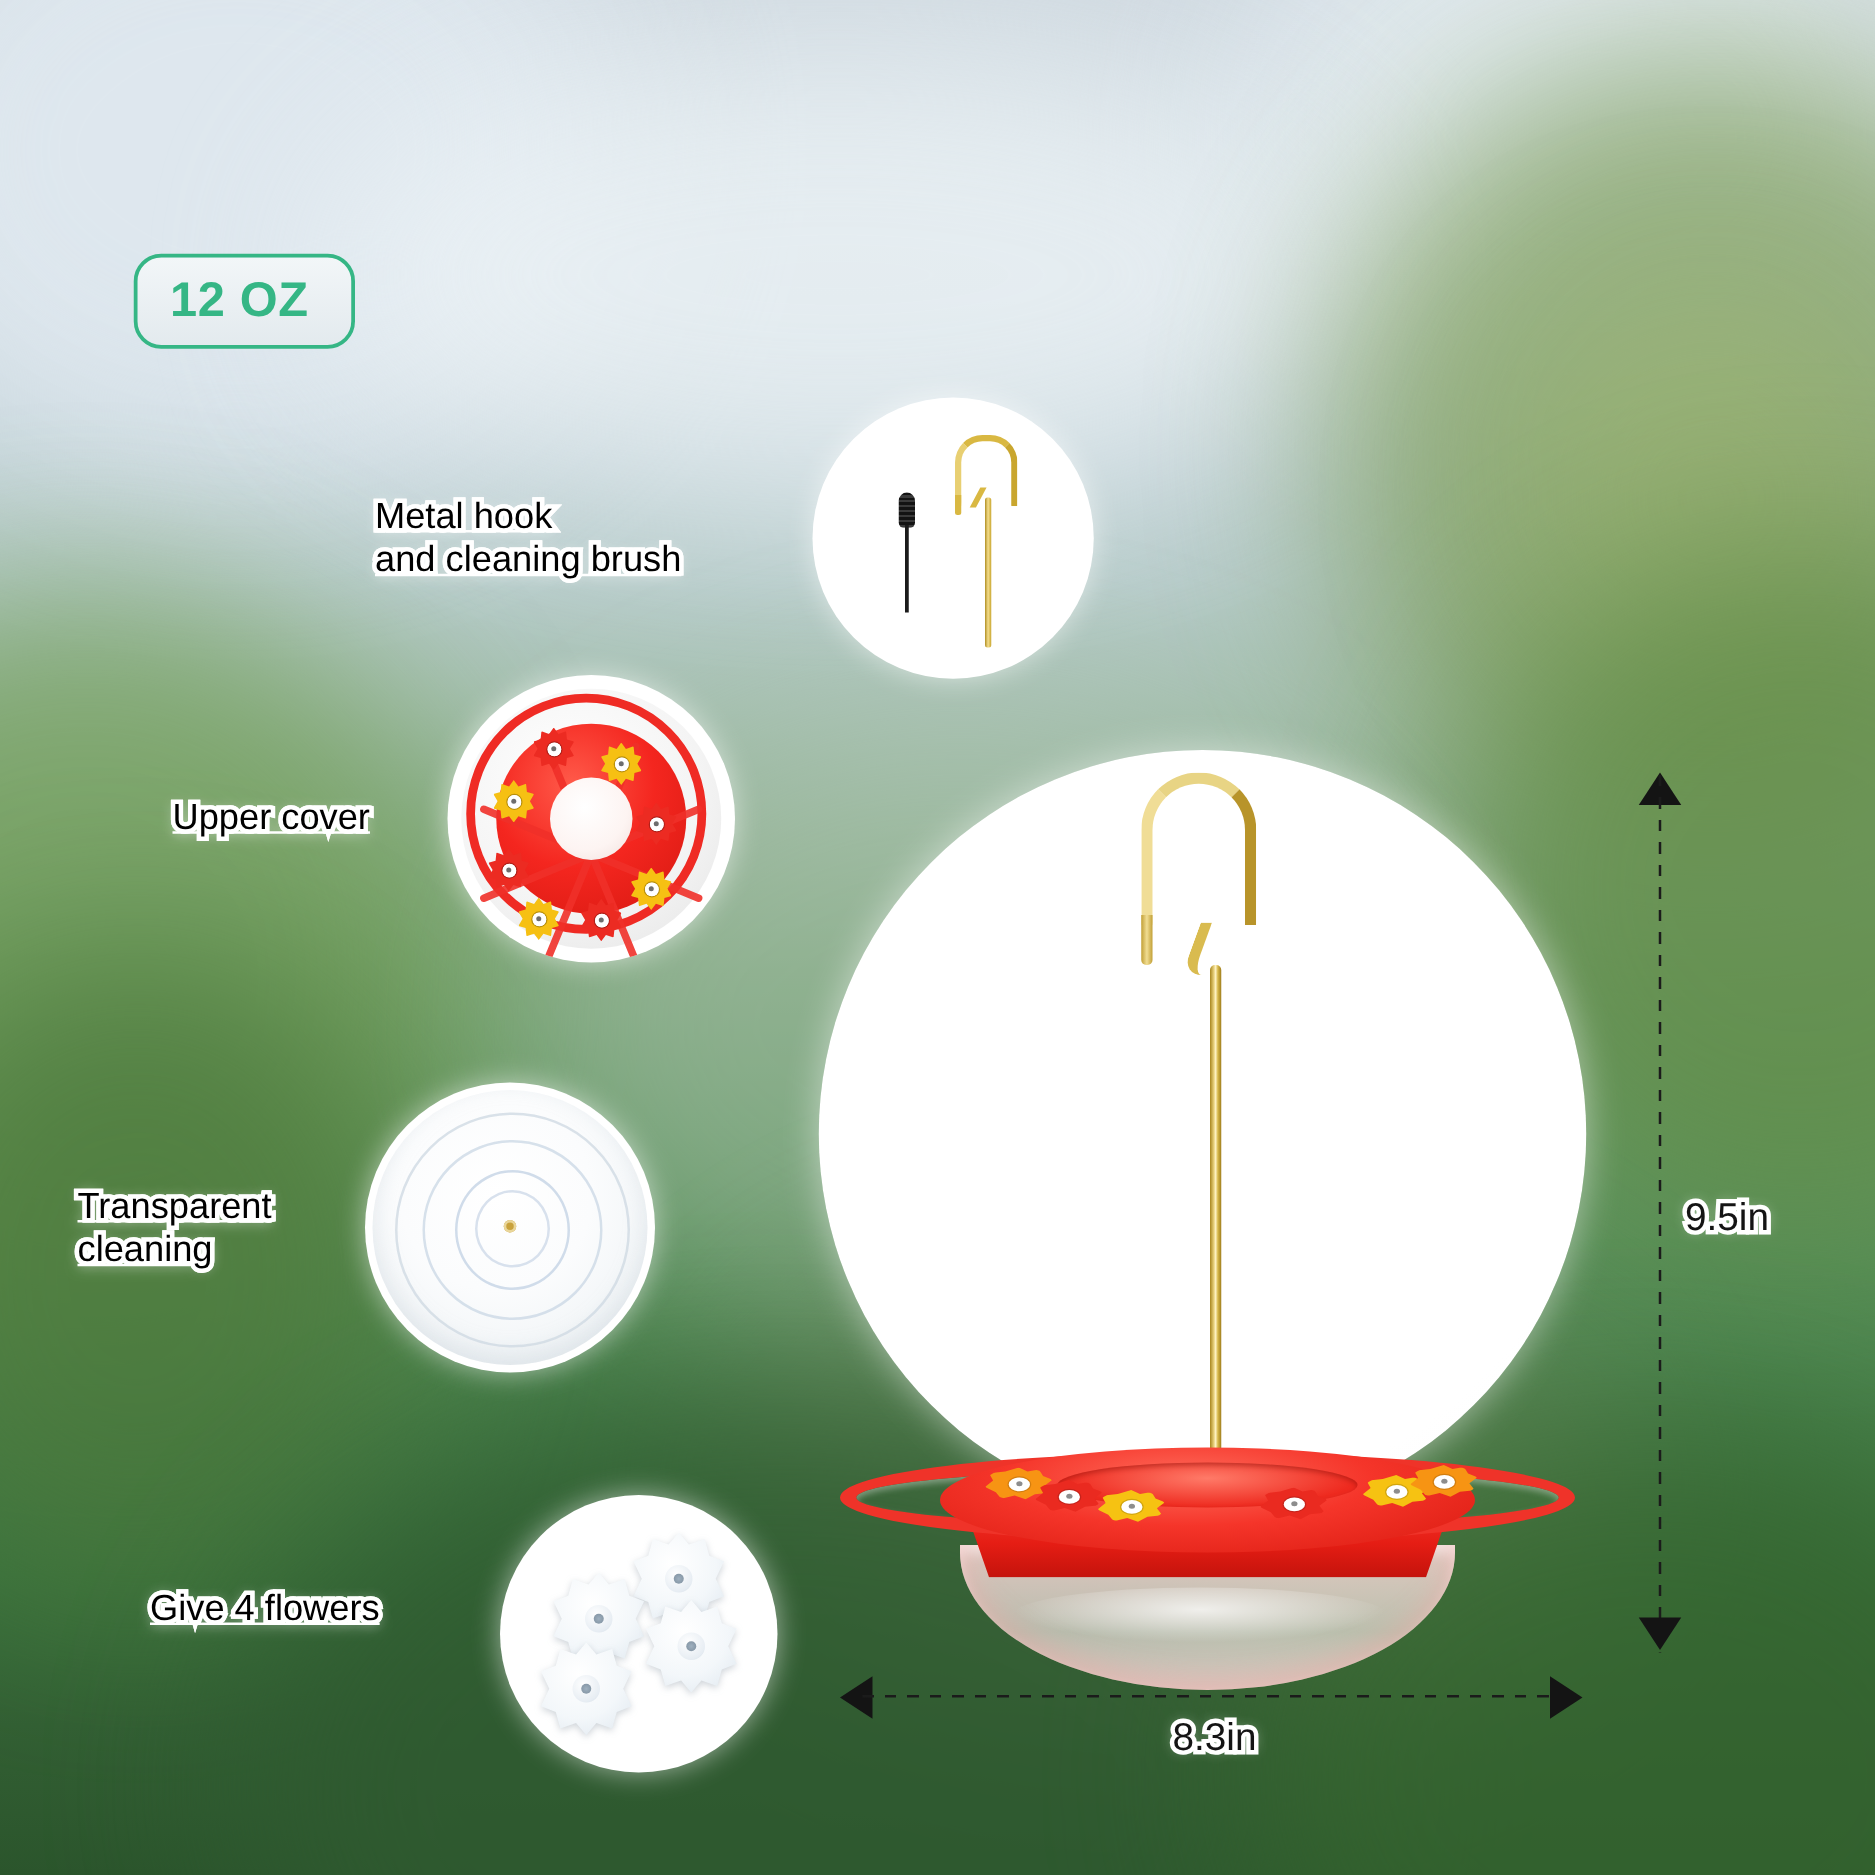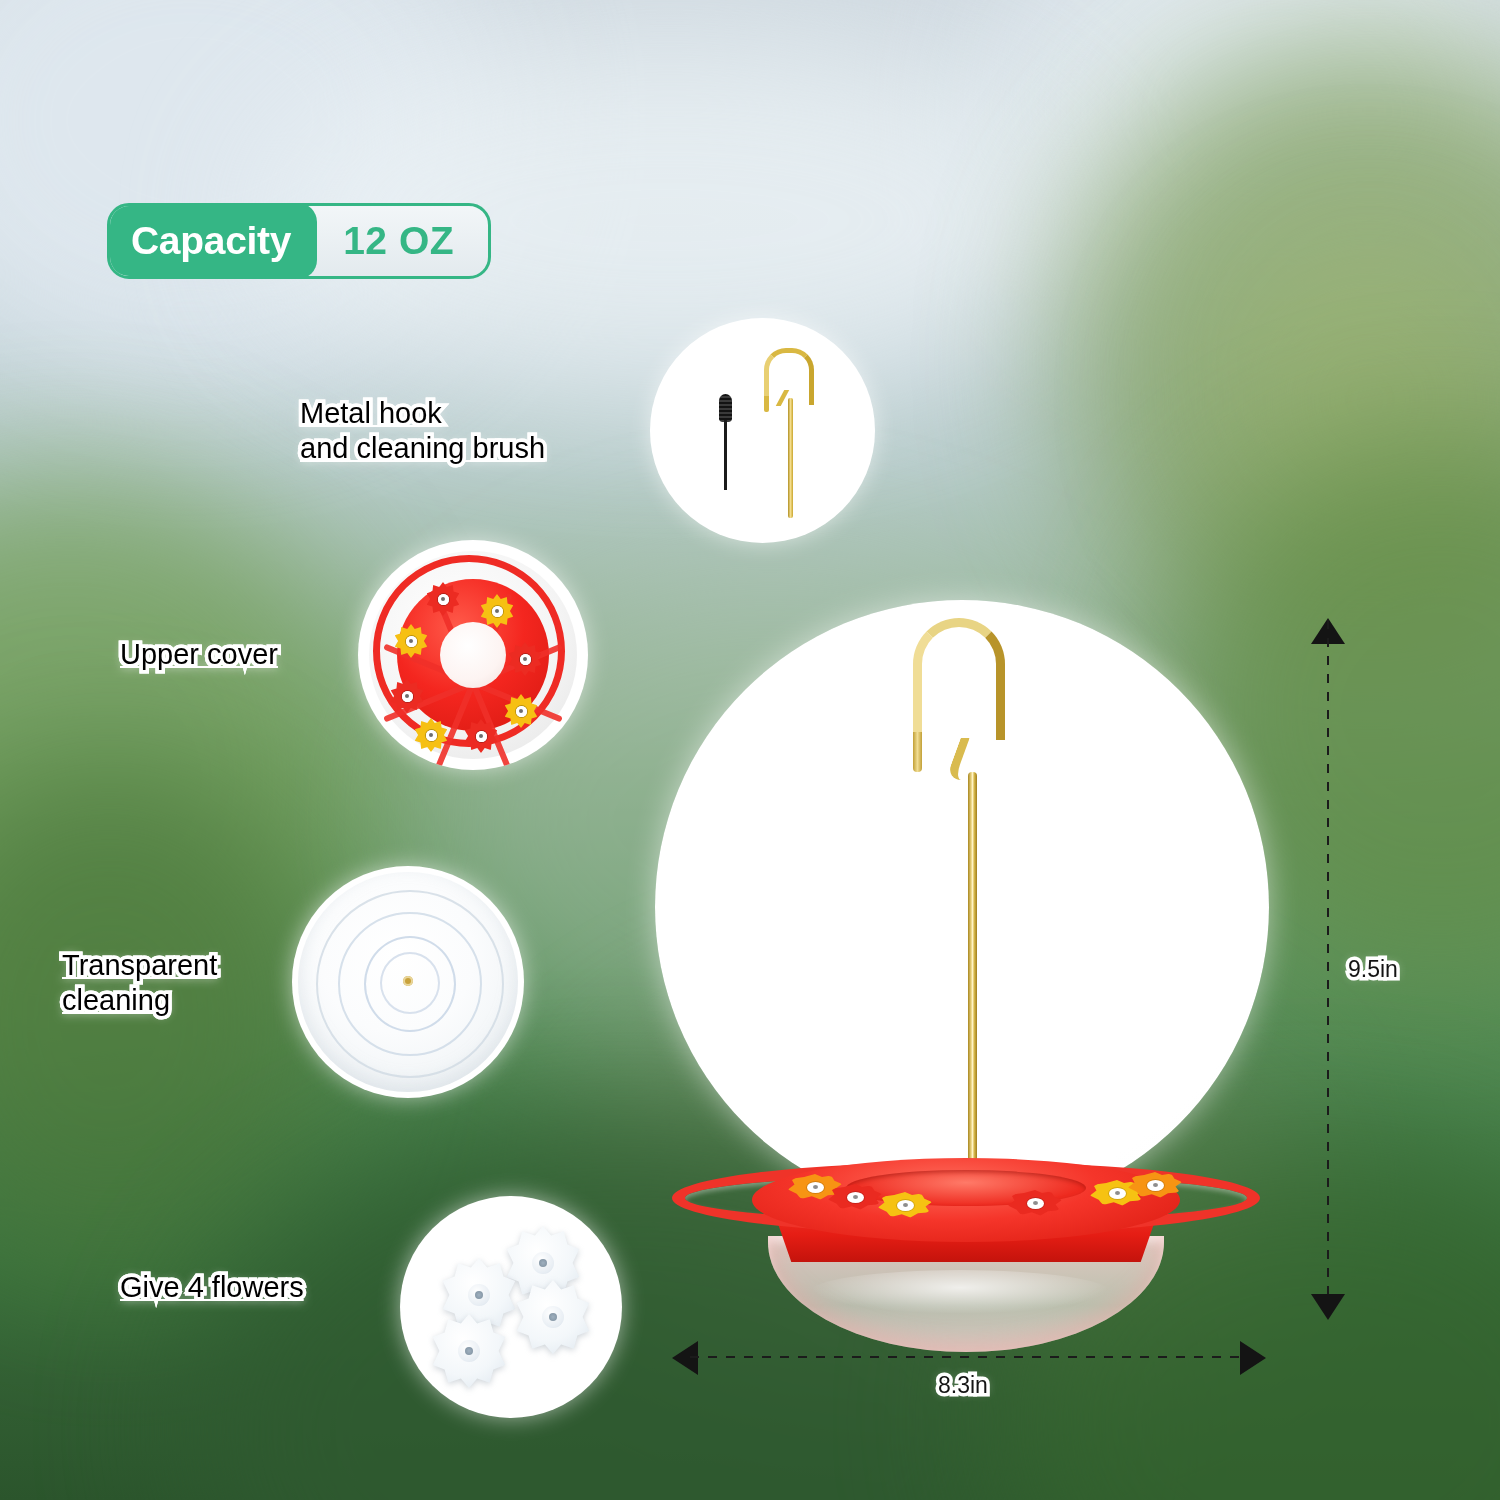--- a/index.html
+++ b/index.html
@@ -119,21 +119,21 @@
     font-size: 29px;
     line-height: 1.22;
     text-align: left;
     -webkit-text-stroke: 7px #ffffff;
     paint-order: stroke fill;
     text-shadow: 0 0 10px rgba(255,255,255,.9);
     white-space: pre-line;
     text-decoration: underline;
   }
   .lbl-hook      { left: 300px; top: 396px;  width: 330px; }
-  .lbl-cover     { left: 120px; top: 637px;  width: 230px; }
+  .lbl-cover     { left: 138px; top: 637px;  width: 230px; }
   .lbl-container { left: 62px;  top: 948px;  width: 260px; }
   .lbl-flowers   { left: 120px; top: 1270px; width: 250px; }
 
   
   .photo {
     position: absolute;
     border-radius: 50%;
     background: #ffffff;
     box-shadow: 0 0 22px rgba(255,255,255,.55);
     overflow: hidden;
@@ -546,21 +546,21 @@
     width: 0; height: 0;
     border-top: 17px solid transparent;
     border-bottom: 17px solid transparent;
   }
   .arrow-left  { left: 672px;  border-right: 26px solid #141414; }
   .arrow-right { left: 1240px; border-left: 26px solid #141414; }
 
   .dim-label {
     position: absolute;
     color: #141414;
-    font-size: 23px;
+    font-size: 31px;
     -webkit-text-stroke: 7px #ffffff;
     paint-order: stroke fill;
     text-shadow: 0 0 10px rgba(255,255,255,.85);
     white-space: nowrap;
   }
   .dl-height { left: 1348px; top: 956px; }
   .dl-width  { left: 938px;  top: 1372px; text-align: center; }
 </style>
 </head>
 <body>
@@ -577,21 +577,20 @@
     <div class="bg-blob blob-leaf-l"></div>
     <div class="bg-blob blob-leaf-l2"></div>
     <div class="bg-blob blob-mid"></div>
     <div class="bg-blob blob-haze"></div>
     <div class="bg-blob blob-dark-b"></div>
     <div class="bg-blob blob-dark-br"></div>
   </div>
 
 
   <div class="cap-wrap">
-    <div class="cap-key">Capacity</div>
     <div class="cap-val">12 OZ</div>
   </div>
 
   <div class="callout lbl-hook">Metal hook
 and cleaning brush</div>
   <div class="photo ph-hook">
     <div class="mini-hook">
       <div class="curve"></div>
       <div class="tip"></div>
       <div class="jog"></div>

